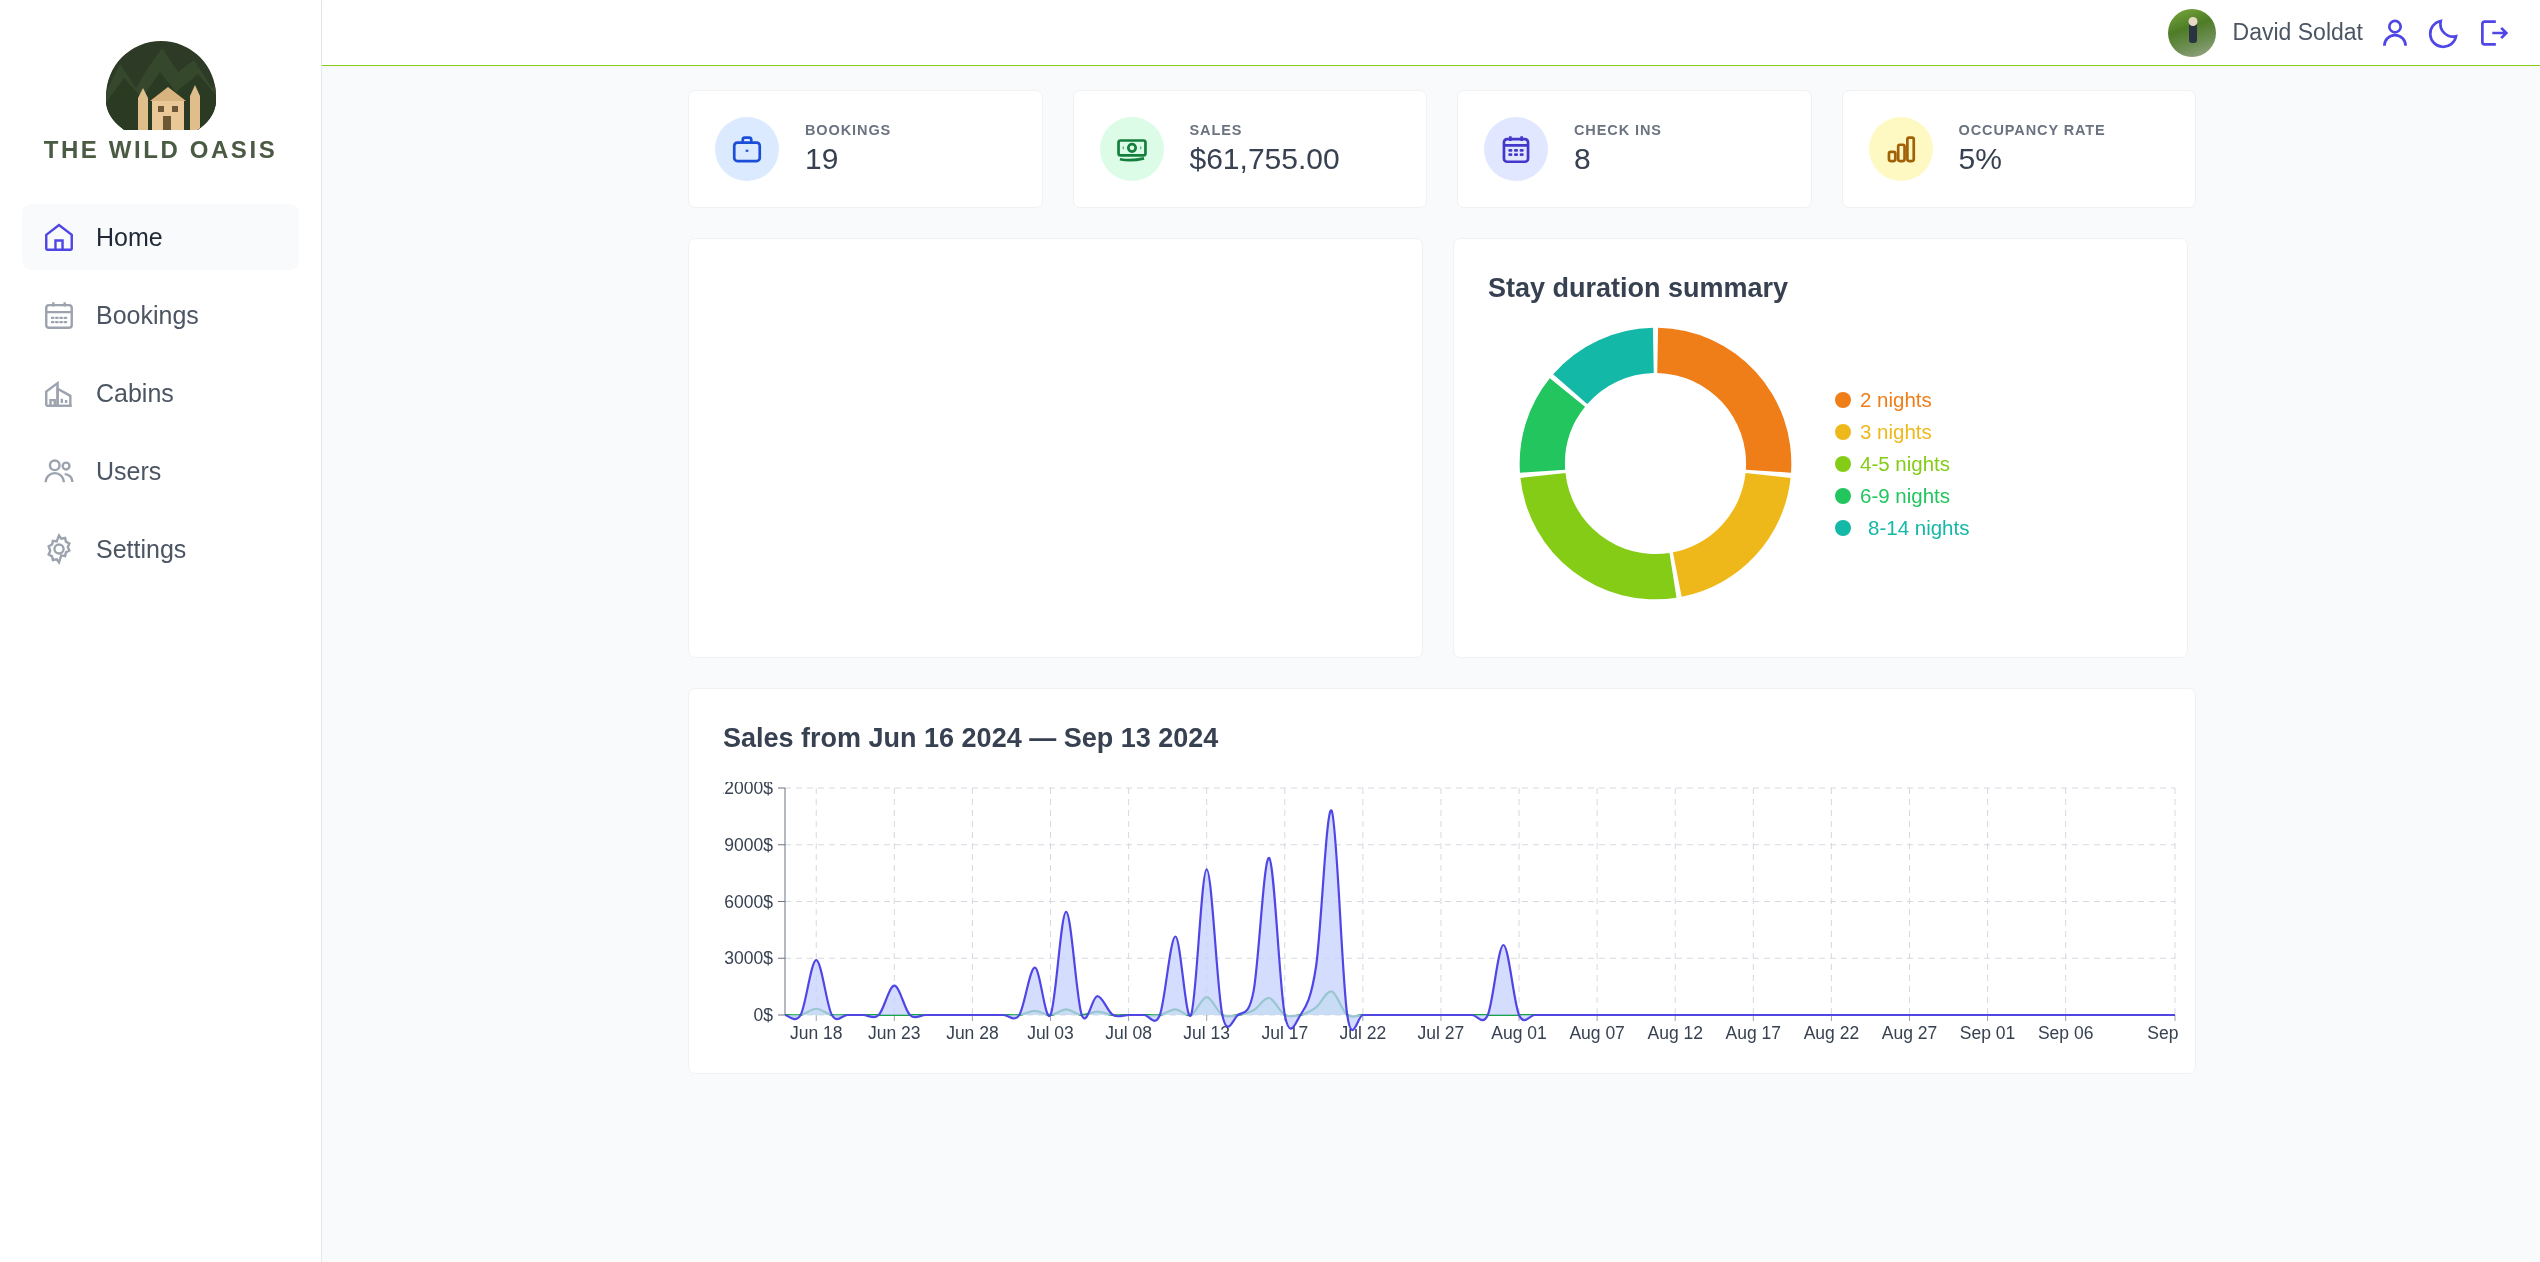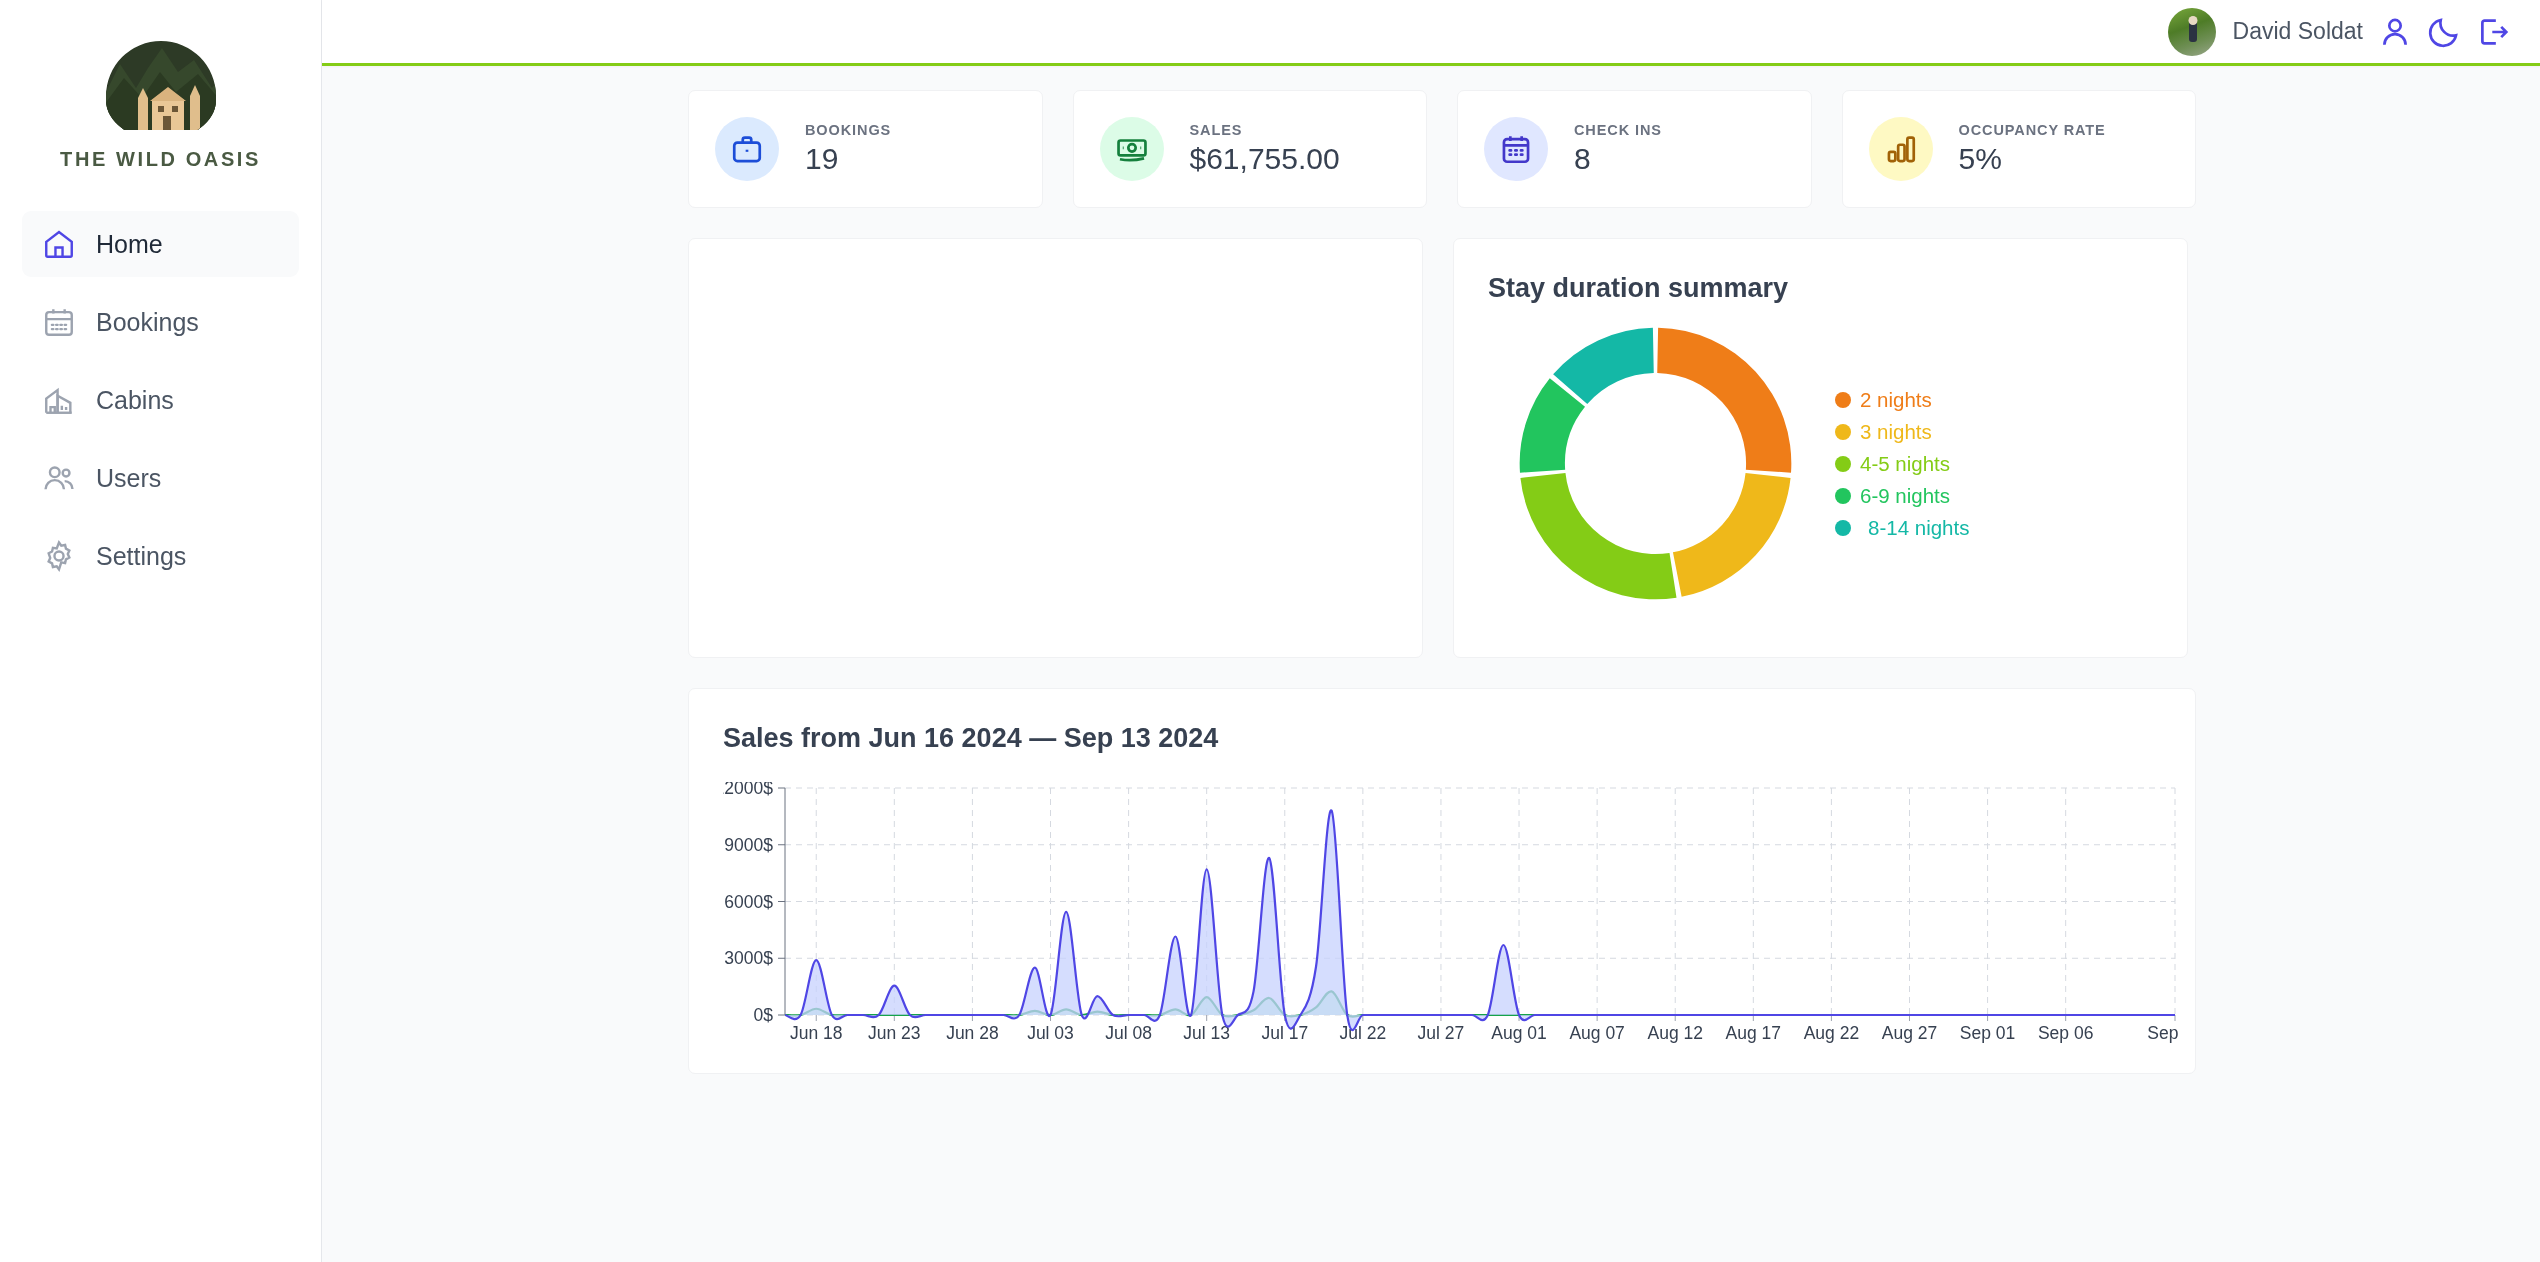--- a/index.html
+++ b/index.html
@@ -18,22 +18,22 @@
     flex: 0 0 322px;
     background: #ffffff;
     border-right: 1px solid #e5e7eb;
     padding: 38px 0 0 0;
     display: flex;
     flex-direction: column;
   }
   .logo-wrap { display: flex; flex-direction: column; align-items: center; padding: 0 0 40px 0; }
   .logo-img { width: 118px; height: 92px; position: relative; }
   .logo-title {
-    margin-top: 18px;
-    font-size: 20px;
+    margin-top: 6px;
+    font-size: 24px;
     letter-spacing: 2.6px;
     font-weight: 600;
     color: #4a5a43;
   }
   .nav { padding: 0 22px; display: flex; flex-direction: column; gap: 12px; }
   .nav-item {
     display: flex; align-items: center; gap: 20px;
     padding: 16px 20px;
     border-radius: 9px;
     font-size: 25px;
@@ -43,21 +43,21 @@
   }
   .nav-item.active { background: #f9fafb; color: #1f2937; font-weight: 500; }
   .nav-item .nico { width: 34px; height: 34px; flex: 0 0 34px; display: block; }
   .nav-item.active .nico { stroke: #4f46e5; }
   .nav-item .nico { stroke: #9ca3af; fill: none; stroke-width: 1.7; }
 
   
   .main { flex: 1; display: flex; flex-direction: column; min-width: 0; }
   .topbar {
     height: 66px; background: #ffffff;
-    border-bottom: 3px solid #84cc16;
+    border-bottom: 1px solid #84cc16;
     display: flex; align-items: center; justify-content: flex-end;
     gap: 15px; padding: 0 30px;
     box-shadow: 0 1px 2px rgba(0,0,0,0.03);
     position: relative; z-index: 5;
   }
   .user-box { display: flex; align-items: center; gap: 17px; }
   .avatar {
     width: 48px; height: 48px; border-radius: 50%;
     background: linear-gradient(160deg,#7aa93c 0%,#4e7c27 40%,#6f8f55 70%,#9aa88c 100%);
     position: relative; overflow: hidden; flex: 0 0 48px;

